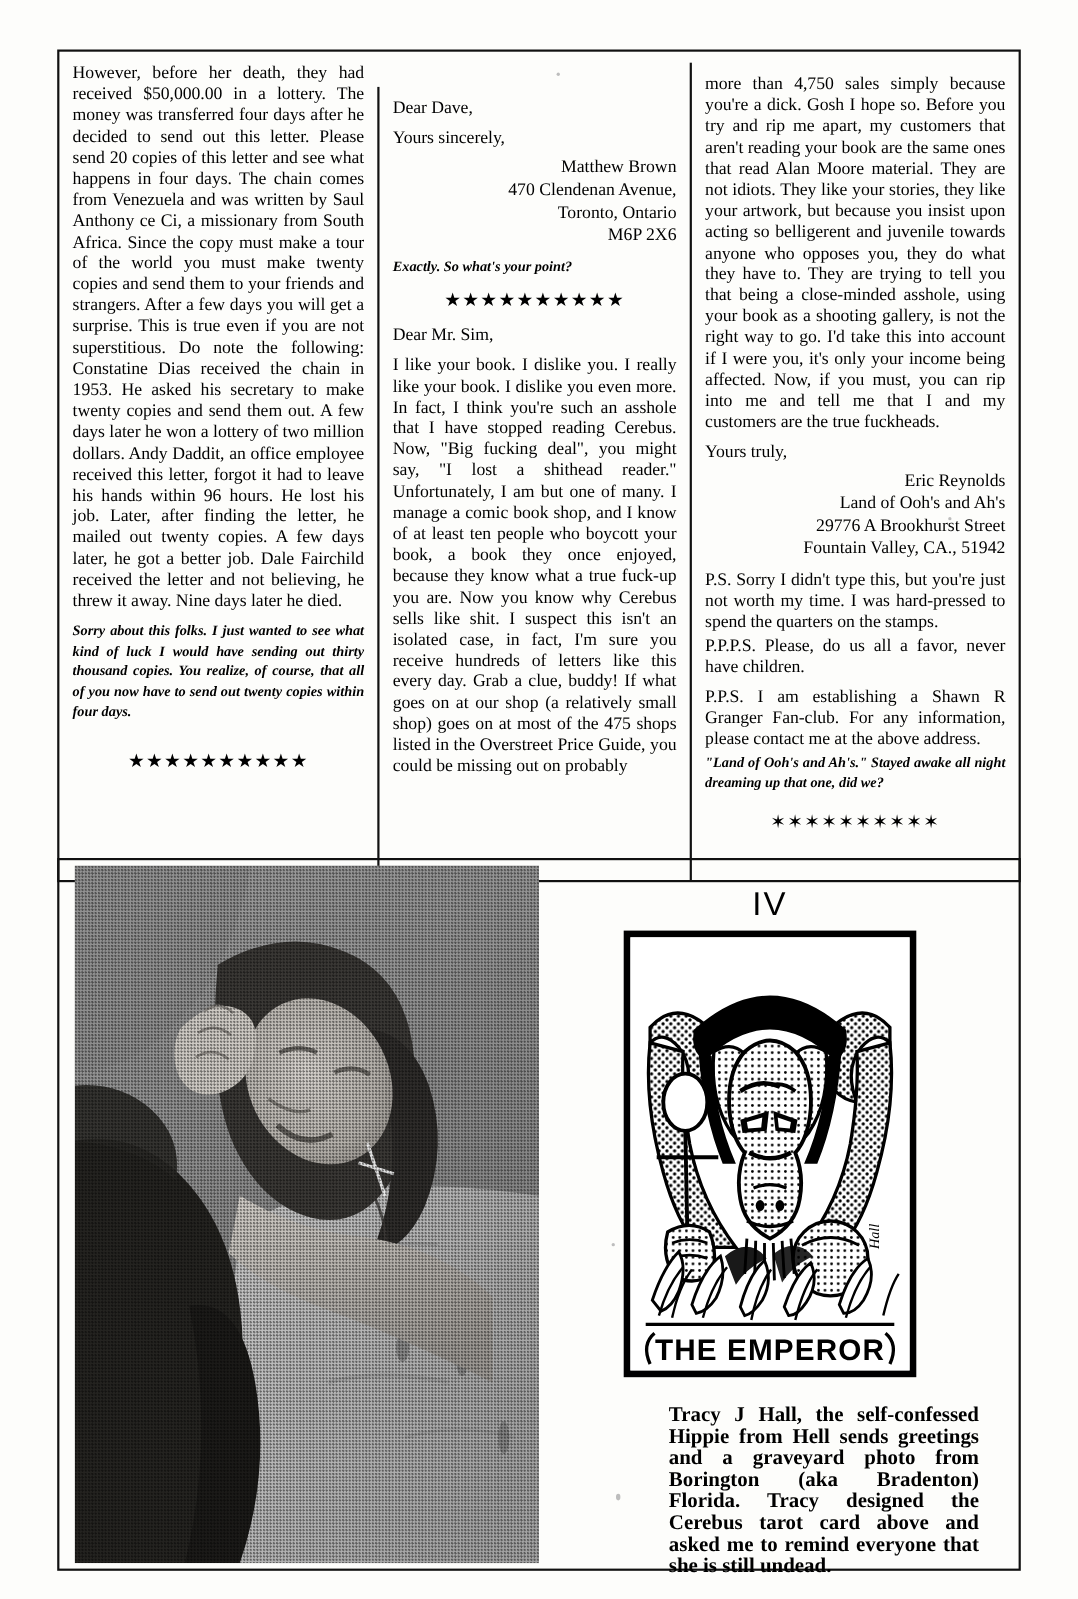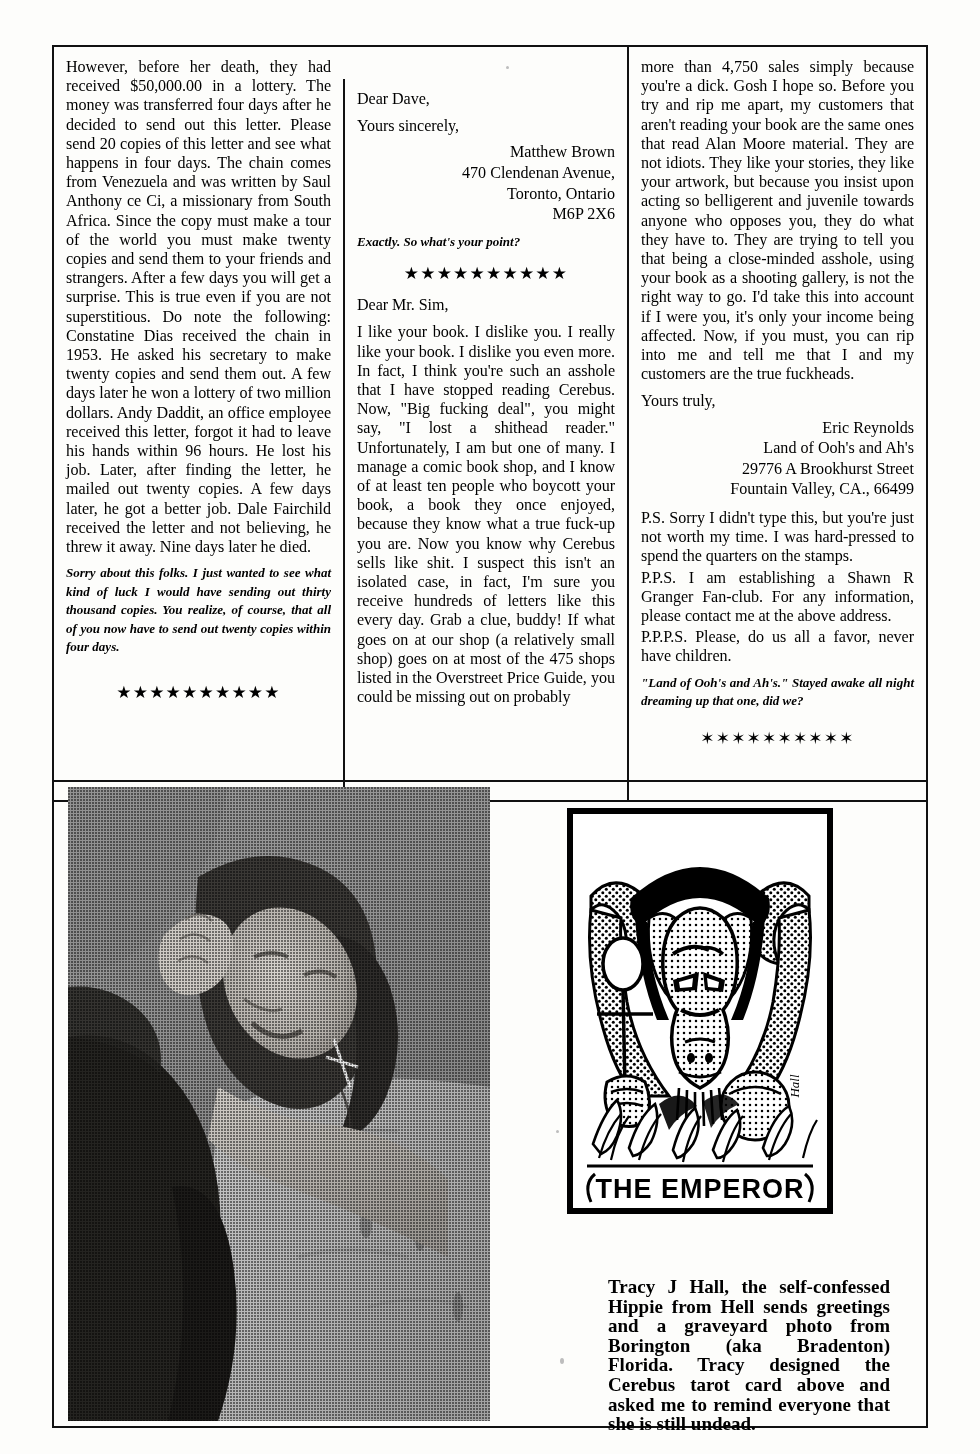--- a/index.html
+++ b/index.html
@@ -52,21 +52,21 @@
     left: 0; top: 0; right: 0; bottom: 0;
     display: flex;
   }
   .col {
     box-sizing: border-box;
     padding: 10px 12px 6px 12px;
     position: relative;
   }
   .col-1 { width: 289px; }
   .col-2 { width: 284px; border-left: 2px solid #111; margin-top: 32px; }
-  .col-3 { width: 299px; border-left: 2px solid #111; }
+  .col-3 { width: 299px; border-left: 2px solid #111; margin-top: 10px; }
 
   
   p.body {
     margin: 0 0 8px 0;
     font-size: 16.1px;
     line-height: 19.2px;
     text-align: justify;
     -webkit-hyphens: none;
     hyphens: none;
     letter-spacing: -0.05px;
@@ -207,24 +207,24 @@
         <p class="body" style="margin-top:12px;">Dear Mr. Sim,</p>
         <p class="body">I like your book. I dislike you. I really like your book. I dislike you even more. In fact, I think you're such an asshole that I have stopped reading Cerebus. Now, "Big fucking deal", you might say, "I lost a shithead reader." Unfortunately, I am but one of many. I manage a comic book shop, and I know of at least ten people who boycott your book, a book they once enjoyed, because they know what a true fuck-up you are. Now you know why Cerebus sells like shit. I suspect this isn't an isolated case, in fact, I'm sure you receive hundreds of letters like this every day. Grab a clue, buddy! If what goes on at our shop (a relatively small shop) goes on at most of the 475 shops listed in the Overstreet Price Guide, you could be missing out on probably</p>
       </div>
 
       <div class="col col-3">
         <p class="body">more than 4,750 sales simply because you're a dick. Gosh I hope so. Before you try and rip me apart, my customers that aren't reading your book are the same ones that read Alan Moore material. They are not idiots. They like your stories, they like your artwork, but because you insist upon acting so belligerent and juvenile towards anyone who opposes you, they do what they have to. They are trying to tell you that being a close-minded asshole, using your book as a shooting gallery, is not the right way to go. I'd take this into account if I were you, it's only your income being affected. Now, if you must, you can rip into me and tell me that I and my customers are the true fuckheads.</p>
         <p class="body">Yours truly,</p>
         <p class="addr">Eric Reynolds</p>
         <p class="addr">Land of Ooh's and Ah's</p>
         <p class="addr">29776 A Brookhurst Street</p>
-        <p class="addr block-end">Fountain Valley, CA., 66499</p>
+        <p class="addr block-end">Fountain Valley, CA., 51942</p>
         <p class="body tight">P.S. Sorry I didn't type this, but you're just not worth my time. I was hard-pressed to spend the quarters on the stamps.</p>
+        <p class="body">P.P.P.S. Please, do us all a favor, never have children.</p>
         <p class="body tight">P.P.S. I am establishing a Shawn R Granger Fan-club. For any information, please contact me at the above address.</p>
-        <p class="body">P.P.P.S. Please, do us all a favor, never have children.</p>
         <p class="reply">"Land of Ooh's and Ah's." Stayed awake all night dreaming up that one, did we?</p>
         <div class="stars c3">✶✶✶✶✶✶✶✶✶✶</div>
       </div>
 
     </div>
   </div>
 
   <div class="frame" id="art-frame"></div>
 
   <div id="photo">
@@ -294,20 +294,21 @@
       <path d="M104 400 Q150 392 164 470 Q178 552 150 634 L100 634 Q128 520 104 400 Z" fill="#1b1a18"></path>
 
       <path d="M0 200 Q40 196 70 222 Q98 248 92 286 Q60 256 0 250 Z" fill="#2a2926" opacity="0.9"></path>
 
       <g opacity="0.0"></g>
     </svg>
     <div class="dots"></div>
   </div>
 
   <div id="tarot-wrap">
+    <div id="tarot-numeral">IV</div>
 
     <div id="tarot-card">
       <svg viewBox="0 0 254 394" width="254" height="394">
         <defs>
           <pattern id="stipple" width="7" height="7" patternUnits="userSpaceOnUse">
             <rect width="7" height="7" fill="#fff"></rect>
             <circle cx="1.8" cy="1.8" r="1.5" fill="#000"></circle>
             <circle cx="5.3" cy="5.3" r="1.5" fill="#000"></circle>
           </pattern>
           <pattern id="stippleLight" width="6" height="6" patternUnits="userSpaceOnUse">

